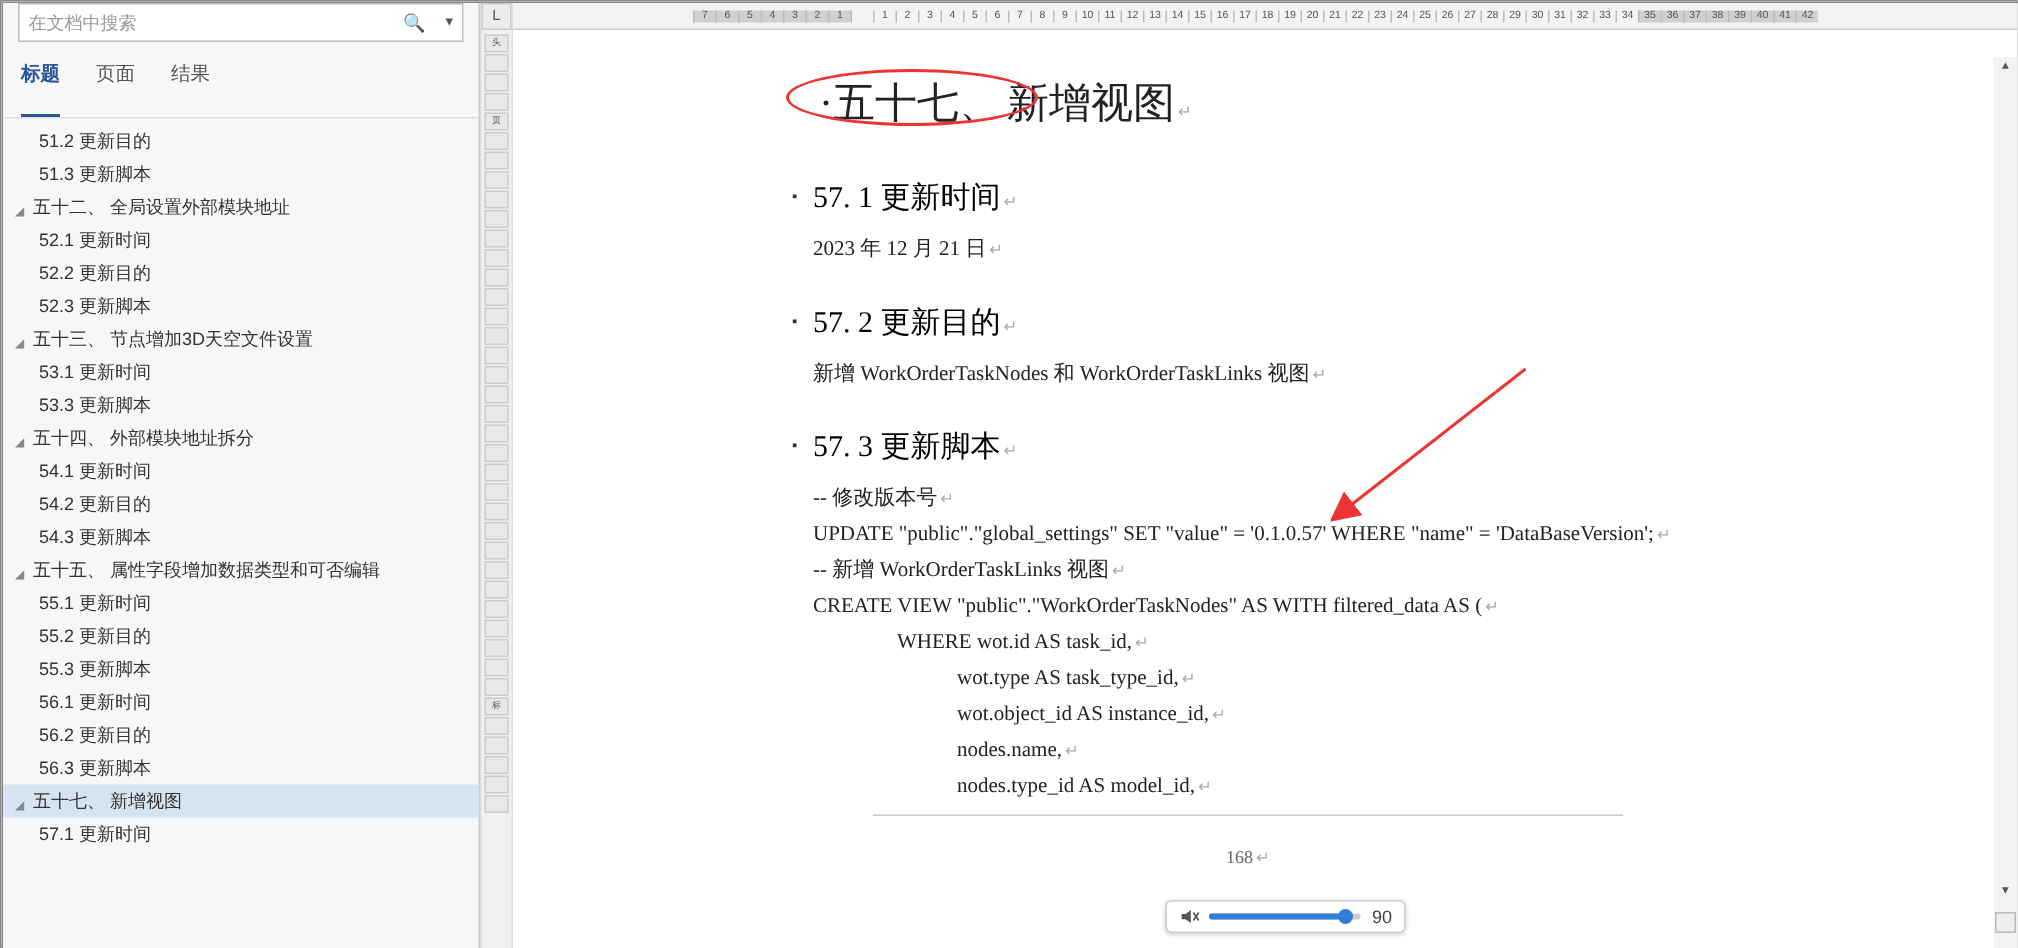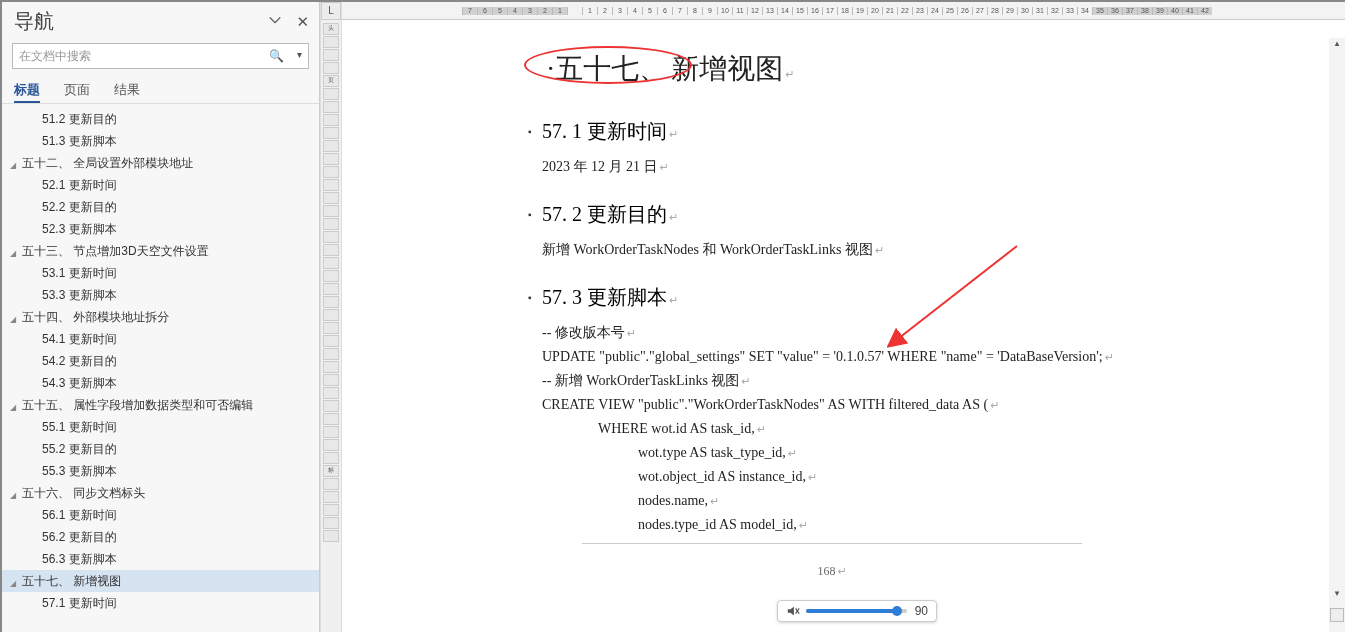--- a/index.html
+++ b/index.html
@@ -14,26 +14,26 @@
   .nav-header-icons svg { width: 14px; height: 14px; fill: #555; cursor: pointer; }
   .close-x { font-size: 15px; color:#555; cursor:pointer; }
 
   .searchbox { margin: 0 10px 6px 10px; position: relative; border: 1px solid #bbb; background: #fff; display: flex; align-items:center; height:26px; }
   .searchbox input { border: none; outline: none; width: 100%; padding: 4px 30px 4px 6px; font-size: 12px; background: transparent; color: #a21caf; }
   .searchbox input::placeholder { color: #999; }
   .searchbox .search-ico { position: absolute; right: 24px; top: 5px; color: #555; font-size:12px;}
   .searchbox .dd-arrow { position: absolute; right: 6px; top: 5px; color: #555; font-size:10px; cursor:pointer;}
 
   .nav-tabs { display: flex; gap: 24px; padding: 6px 12px 0 12px; font-size: 13px; color: #555; border-bottom: 1px solid #ddd; }
-  .nav-tab { padding-bottom: 2px; cursor:pointer;}
+  .nav-tab { padding-bottom: 18px; cursor:pointer;}
   .nav-tab.active { color: #2b579a; border-bottom: 2px solid #2b579a; font-weight: 600; }
 
   .nav-tree { flex: 1; overflow: hidden; padding: 4px 0; font-size: 12px; color: #333; }
   .nav-item { padding: 2px 0 2px 32px; line-height: 18px; white-space: nowrap; cursor:pointer; }
-  .nav-item.l2 { padding-left: 40px; }
+  .nav-item.l2 { padding-left: 24px; }
   .nav-item.group { padding-left: 20px; position: relative; }
   .nav-item.group::before { content: "◢"; font-size: 8px; color: #888; position: absolute; left: 8px; top: 5px; }
   .nav-item.selected { background: #d6e4f2; }
 
   
   .vruler { width: 22px; background: #f0f0f0; border-left: 1px solid #ddd; border-right:1px solid #ddd; position: relative; font-size: 7px; color:#555; text-align:center;}
   .vruler .tab { position:absolute; top:0; left:0; right:0; height:18px; background:#ececec; border:1px solid #ccc; font-size:10px; line-height:16px; cursor:pointer;}
   .vruler .vbox { background:#e8e8e8; border:1px solid #ccc; height:12px; margin:1px 2px; font-size:6px; overflow:hidden;}
 
   
@@ -74,29 +74,20 @@
   .rscroll .dn { position:absolute; bottom:28px; left:0; right:0;}
   .rscroll .sq { position:absolute; bottom:10px; left:1px; right:1px; height:14px; border:1px solid #bbb; background:#eee; cursor:pointer;}
 
 </style>
 </head>
 <body>
 
 <div class="app">
 
   <div class="navpane">
-    <div class="nav-header">
-      <div class="nav-title">导航</div>
-      <div class="nav-header-icons">
-        <span><svg viewBox="0 0 16 16">
-              <path d="M2 5 l6 6 l6 -6" stroke="#555" stroke-width="1.5" fill="none"></path>
-            </svg></span>
-        <span class="close-x">✕</span>
-      </div>
-    </div>
     <div class="searchbox">
       <input placeholder="在文档中搜索" style="">
       <span class="search-ico">🔍</span>
       <span class="dd-arrow">▾</span>
     </div>
     <div class="nav-tabs">
       <div class="nav-tab active">标题</div>
       <div class="nav-tab">页面</div>
       <div class="nav-tab">结果</div>
     </div>
@@ -111,21 +102,20 @@
         <div class="nav-item l2">53.1 更新时间</div>
         <div class="nav-item l2">53.3 更新脚本</div>
         <div class="nav-item group">五十四、 外部模块地址拆分</div>
         <div class="nav-item l2">54.1 更新时间</div>
         <div class="nav-item l2">54.2 更新目的</div>
         <div class="nav-item l2">54.3 更新脚本</div>
         <div class="nav-item group">五十五、 属性字段增加数据类型和可否编辑</div>
         <div class="nav-item l2">55.1 更新时间</div>
         <div class="nav-item l2">55.2 更新目的</div>
         <div class="nav-item l2">55.3 更新脚本</div>
-        <div class="nav-item group">五十六、 同步文档标头</div>
         <div class="nav-item l2">56.1 更新时间</div>
         <div class="nav-item l2">56.2 更新目的</div>
         <div class="nav-item l2">56.3 更新脚本</div>
         <div class="nav-item group selected">五十七、 新增视图</div>
         <div class="nav-item l2">57.1 更新时间</div>
       </div>
   </div>
 
   <div class="vruler">
     <div class="tab">L</div>

